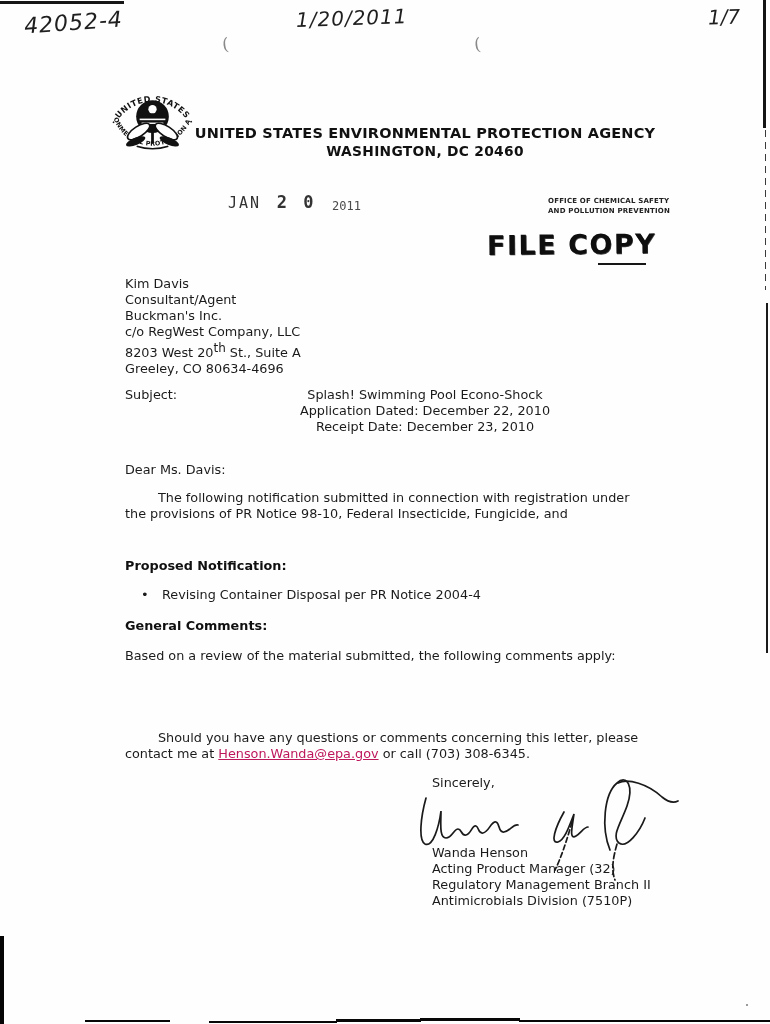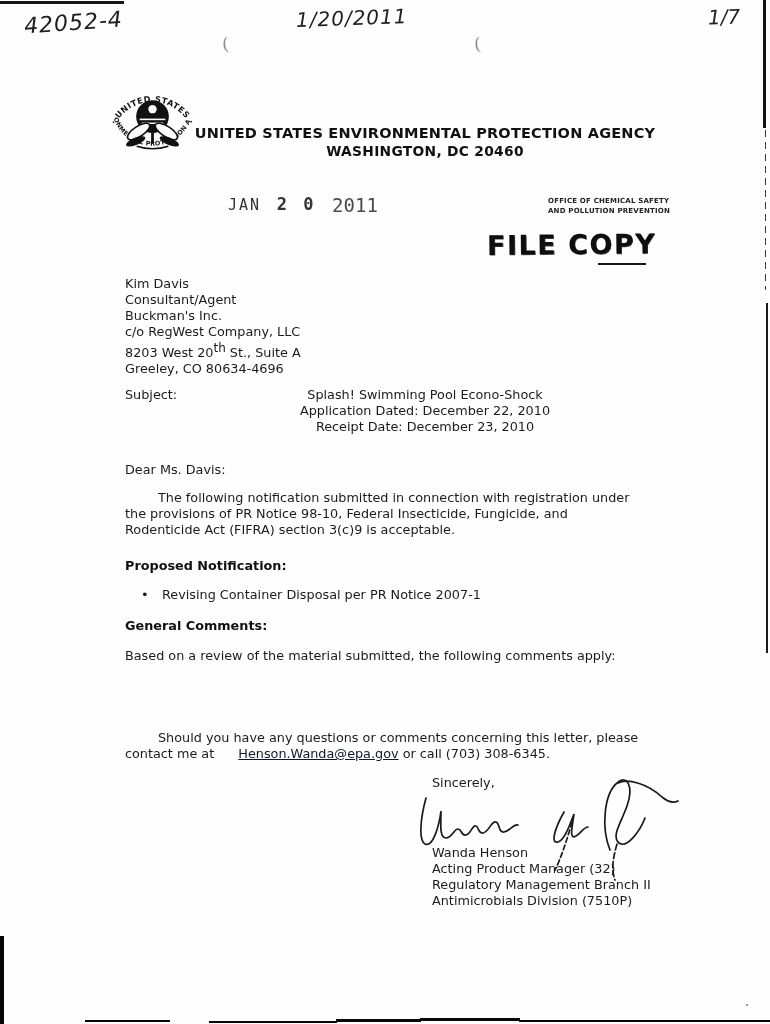--- a/index.html
+++ b/index.html
@@ -33,21 +33,21 @@
   
   .seal{position:absolute;left:103px;top:79px;width:99px;height:99px;}
   .agency{position:absolute;left:190px;top:125px;width:470px;text-align:center;
     font-weight:bold;color:#111;}
   .agency .l1{font-size:14.5px;letter-spacing:0.2px;}
   .agency .l2{font-size:13.8px;margin-top:2px;letter-spacing:0.3px;}
   .datestamp{position:absolute;left:228px;top:192px;color:#333;
     font-family:"DejaVu Sans Mono",monospace;white-space:nowrap;}
   .datestamp .m{font-size:15px;letter-spacing:2px;}
   .datestamp .d{font-size:17px;font-weight:bold;letter-spacing:3px;margin-left:6px;}
-  .datestamp .y{font-size:19px;margin-left:6px;position:relative;top:2px;color:#4a4a4a;}
+  .datestamp .y{font-size:12px;margin-left:6px;position:relative;top:2px;color:#4a4a4a;}
   .office{position:absolute;left:520px;top:197px;width:150px;
     font-size:7px;font-weight:bold;line-height:9.5px;letter-spacing:0.2px;color:#222;margin-left:28px;}
   .filecopy{position:absolute;left:487px;top:229px;font-size:27px;font-weight:900;
     letter-spacing:1.5px;color:#0e0e0e;transform:rotate(-0.6deg);
     font-family:"DejaVu Sans",sans-serif;text-shadow:0.6px 0.6px 0 #444;}
   .filecopy-underline{position:absolute;left:598px;top:263px;width:48px;height:2.4px;background:#161616;}
   
   .txt{font-size:12.8px;line-height:16px;color:#1b1b1b;}
   .address{position:absolute;left:125px;top:276px;}
   .address div{white-space:nowrap;}
@@ -61,21 +61,21 @@
   .para .ind{padding-left:33px;}
   .p1{top:490px;}
   .heading{position:absolute;left:125px;font-weight:bold;color:#101010;white-space:nowrap;}
   .h-proposed{top:558px;}
   .bullet-row{position:absolute;left:141px;top:587px;white-space:nowrap;}
   .bullet-glyph{display:inline-block;width:21px;font-size:13px;}
   .h-general{top:618px;}
   .p2{top:648px;}
   .p3{top:676px;}
   .p4{top:730px;}
-  .email{text-decoration:underline;color:#0f172a;margin-left:20px;}
+  .email{text-decoration:underline;color:#be185d;}
   
   .sincerely{position:absolute;left:432px;top:775px;white-space:nowrap;}
   .sig-svg{position:absolute;left:412px;top:776px;width:268px;height:110px;pointer-events:none;}
   .sigblock{position:absolute;left:432px;top:845px;}
   .sigblock div{white-space:nowrap;}
 </style>
 </head>
 <body>
 
 <div class="page">
@@ -158,27 +158,26 @@
       <div>Application Dated: December 22, 2010</div>
       <div>Receipt Date: December 23, 2010</div>
     </div>
   </div>
 
   <div class="dear txt">Dear Ms. Davis:</div>
 
   <div class="para p1 txt">
     <div class="ind">The following notification submitted in connection with registration under</div>
     <div>the provisions of PR Notice 98-10, Federal Insecticide, Fungicide, and</div>
-    <div>Rodenticide Act (FIFRA) section 3(c)9 is acceptable.</div>
   </div>
 
   <div class="heading h-proposed txt">Proposed Notification:</div>
 
   <div class="bullet-row txt">
-    <span class="bullet-glyph">•</span><span>Revising Container Disposal per PR Notice 2007-1</span>
+    <span class="bullet-glyph">•</span><span>Revising Container Disposal per PR Notice 2004-4</span>
   </div>
 
   <div class="heading h-general txt">General Comments:</div>
 
   <div class="para p2 txt">
     <div>Based on a review of the material submitted, the following comments apply:</div>
   </div>
 
 
   <div class="para p4 txt">

